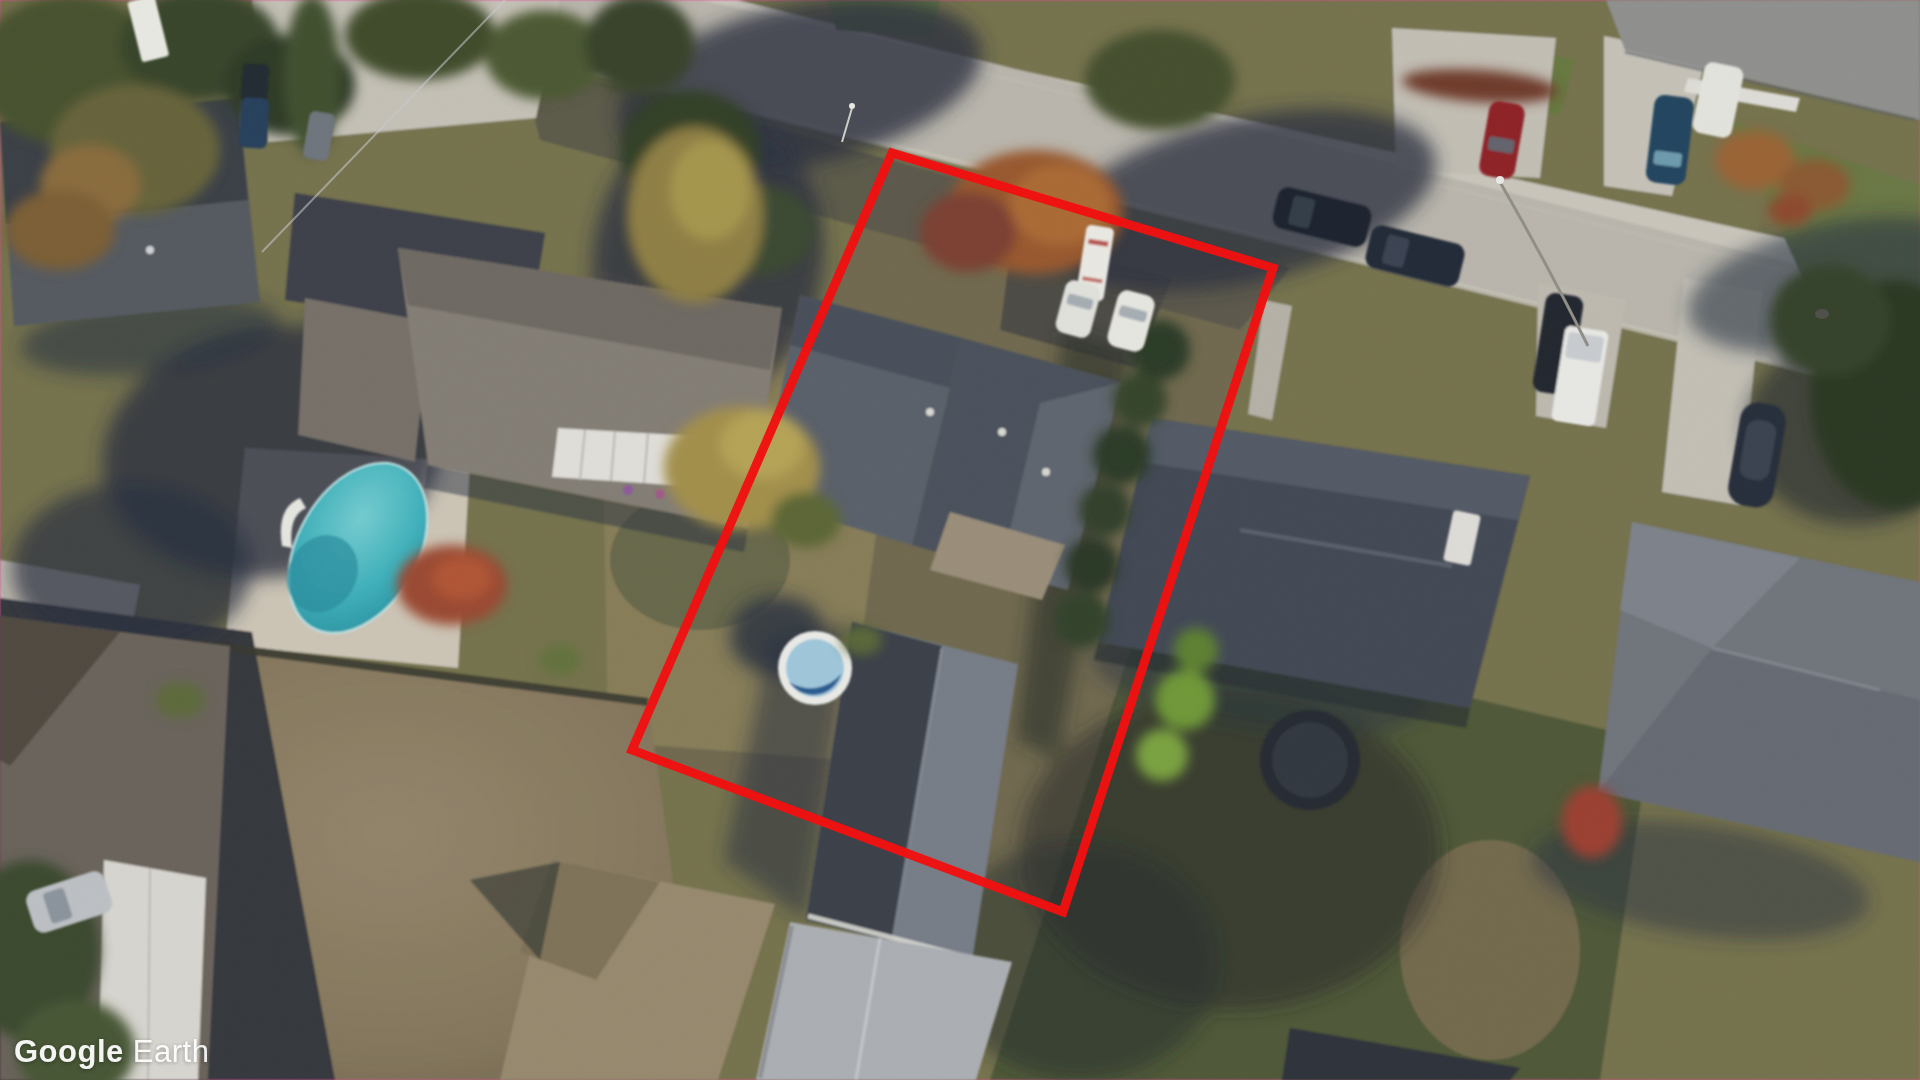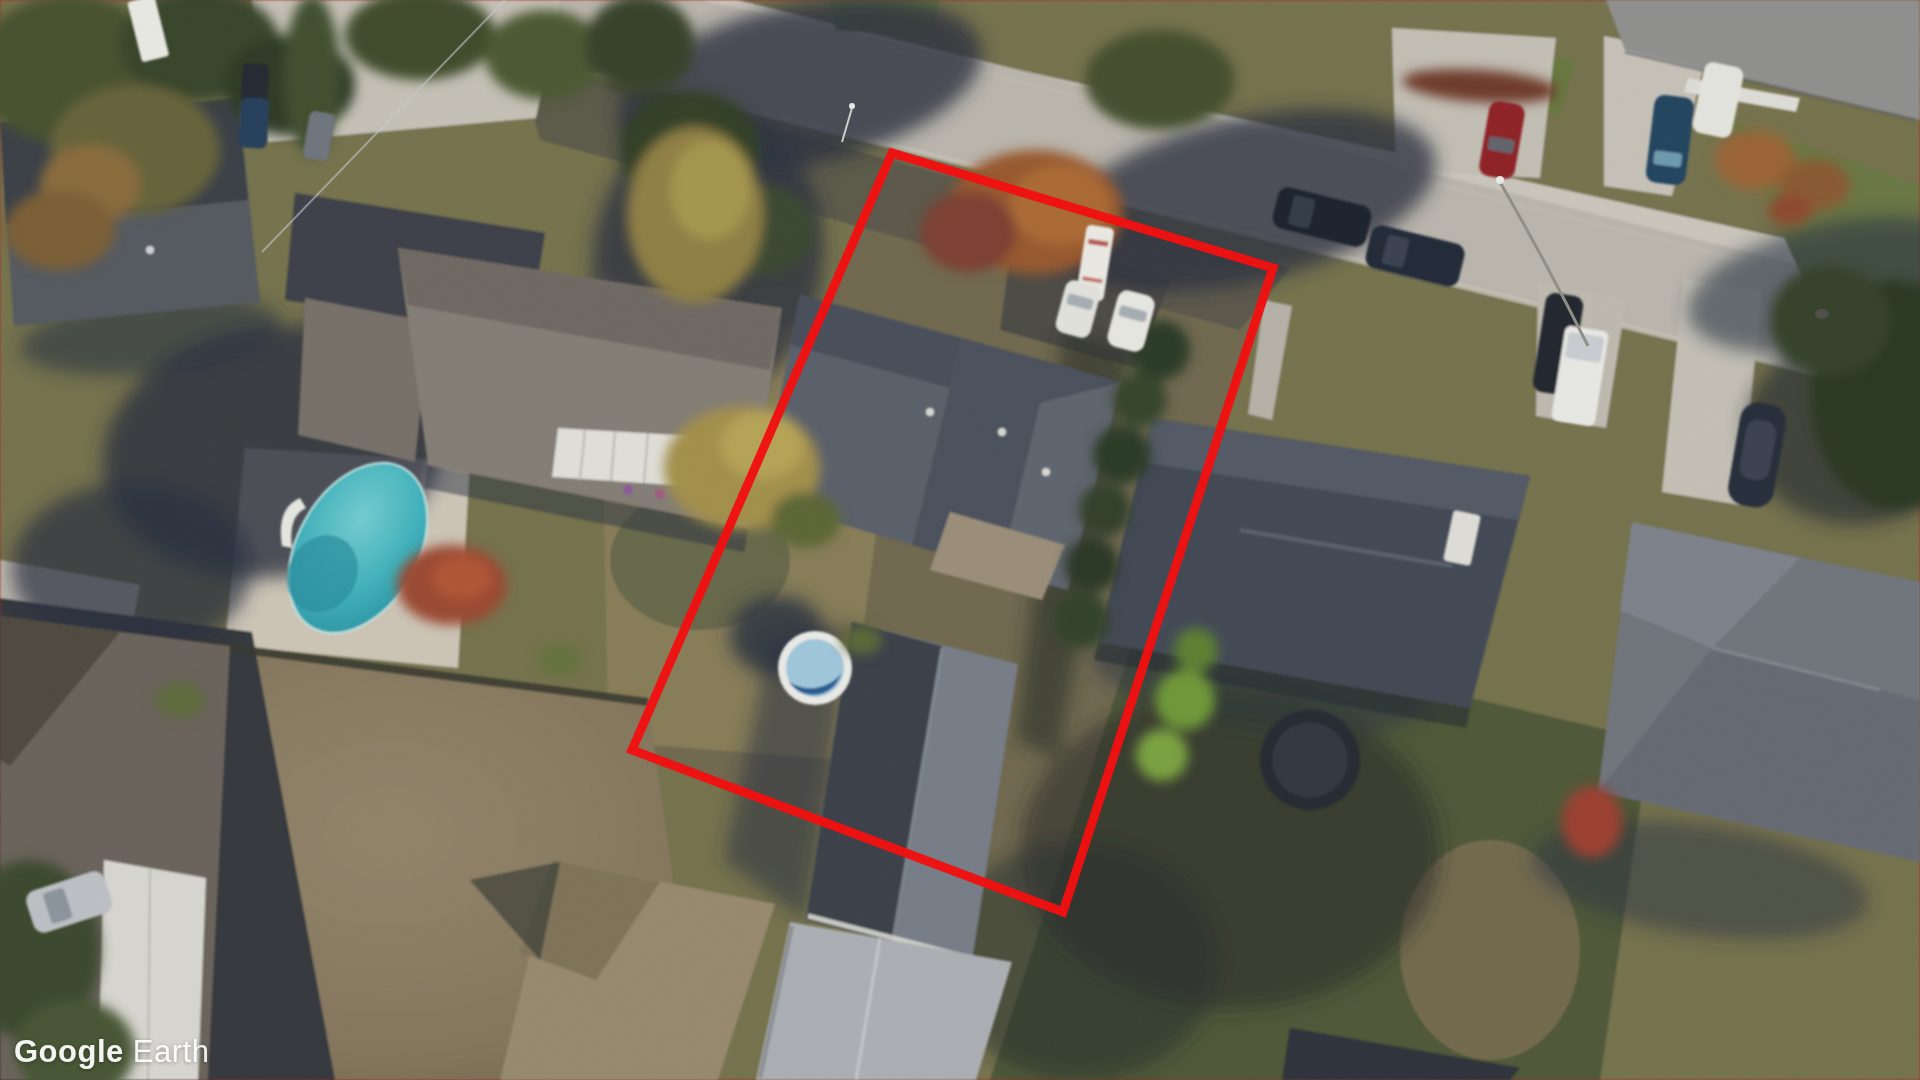--- a/index.html
+++ b/index.html
@@ -1,16 +1,16 @@
 <!DOCTYPE html>
 <html><head>
 <meta charset="utf-8">
 <style>
   html,body{margin:0;padding:0;background:#000;}
-  .stage{position:relative;width:1920px;height:1080px;overflow:hidden;background:#b91c1c;}
+  .stage{position:relative;width:1920px;height:1080px;overflow:hidden;background:#ec4899;}
   .stage svg{position:absolute;inset:0;display:block;}
   .watermark{
     position:absolute;left:14px;bottom:10px;
     font-family:"Liberation Sans", sans-serif;
     font-size:31px;color:#ffffff;opacity:.94;
     text-shadow:0 1px 4px rgba(0,0,0,.35);
     letter-spacing:.5px;user-select:none;
   }
   .watermark .brand{font-weight:600;}
   .watermark .product{font-weight:400;margin-left:9px;opacity:.95;}

